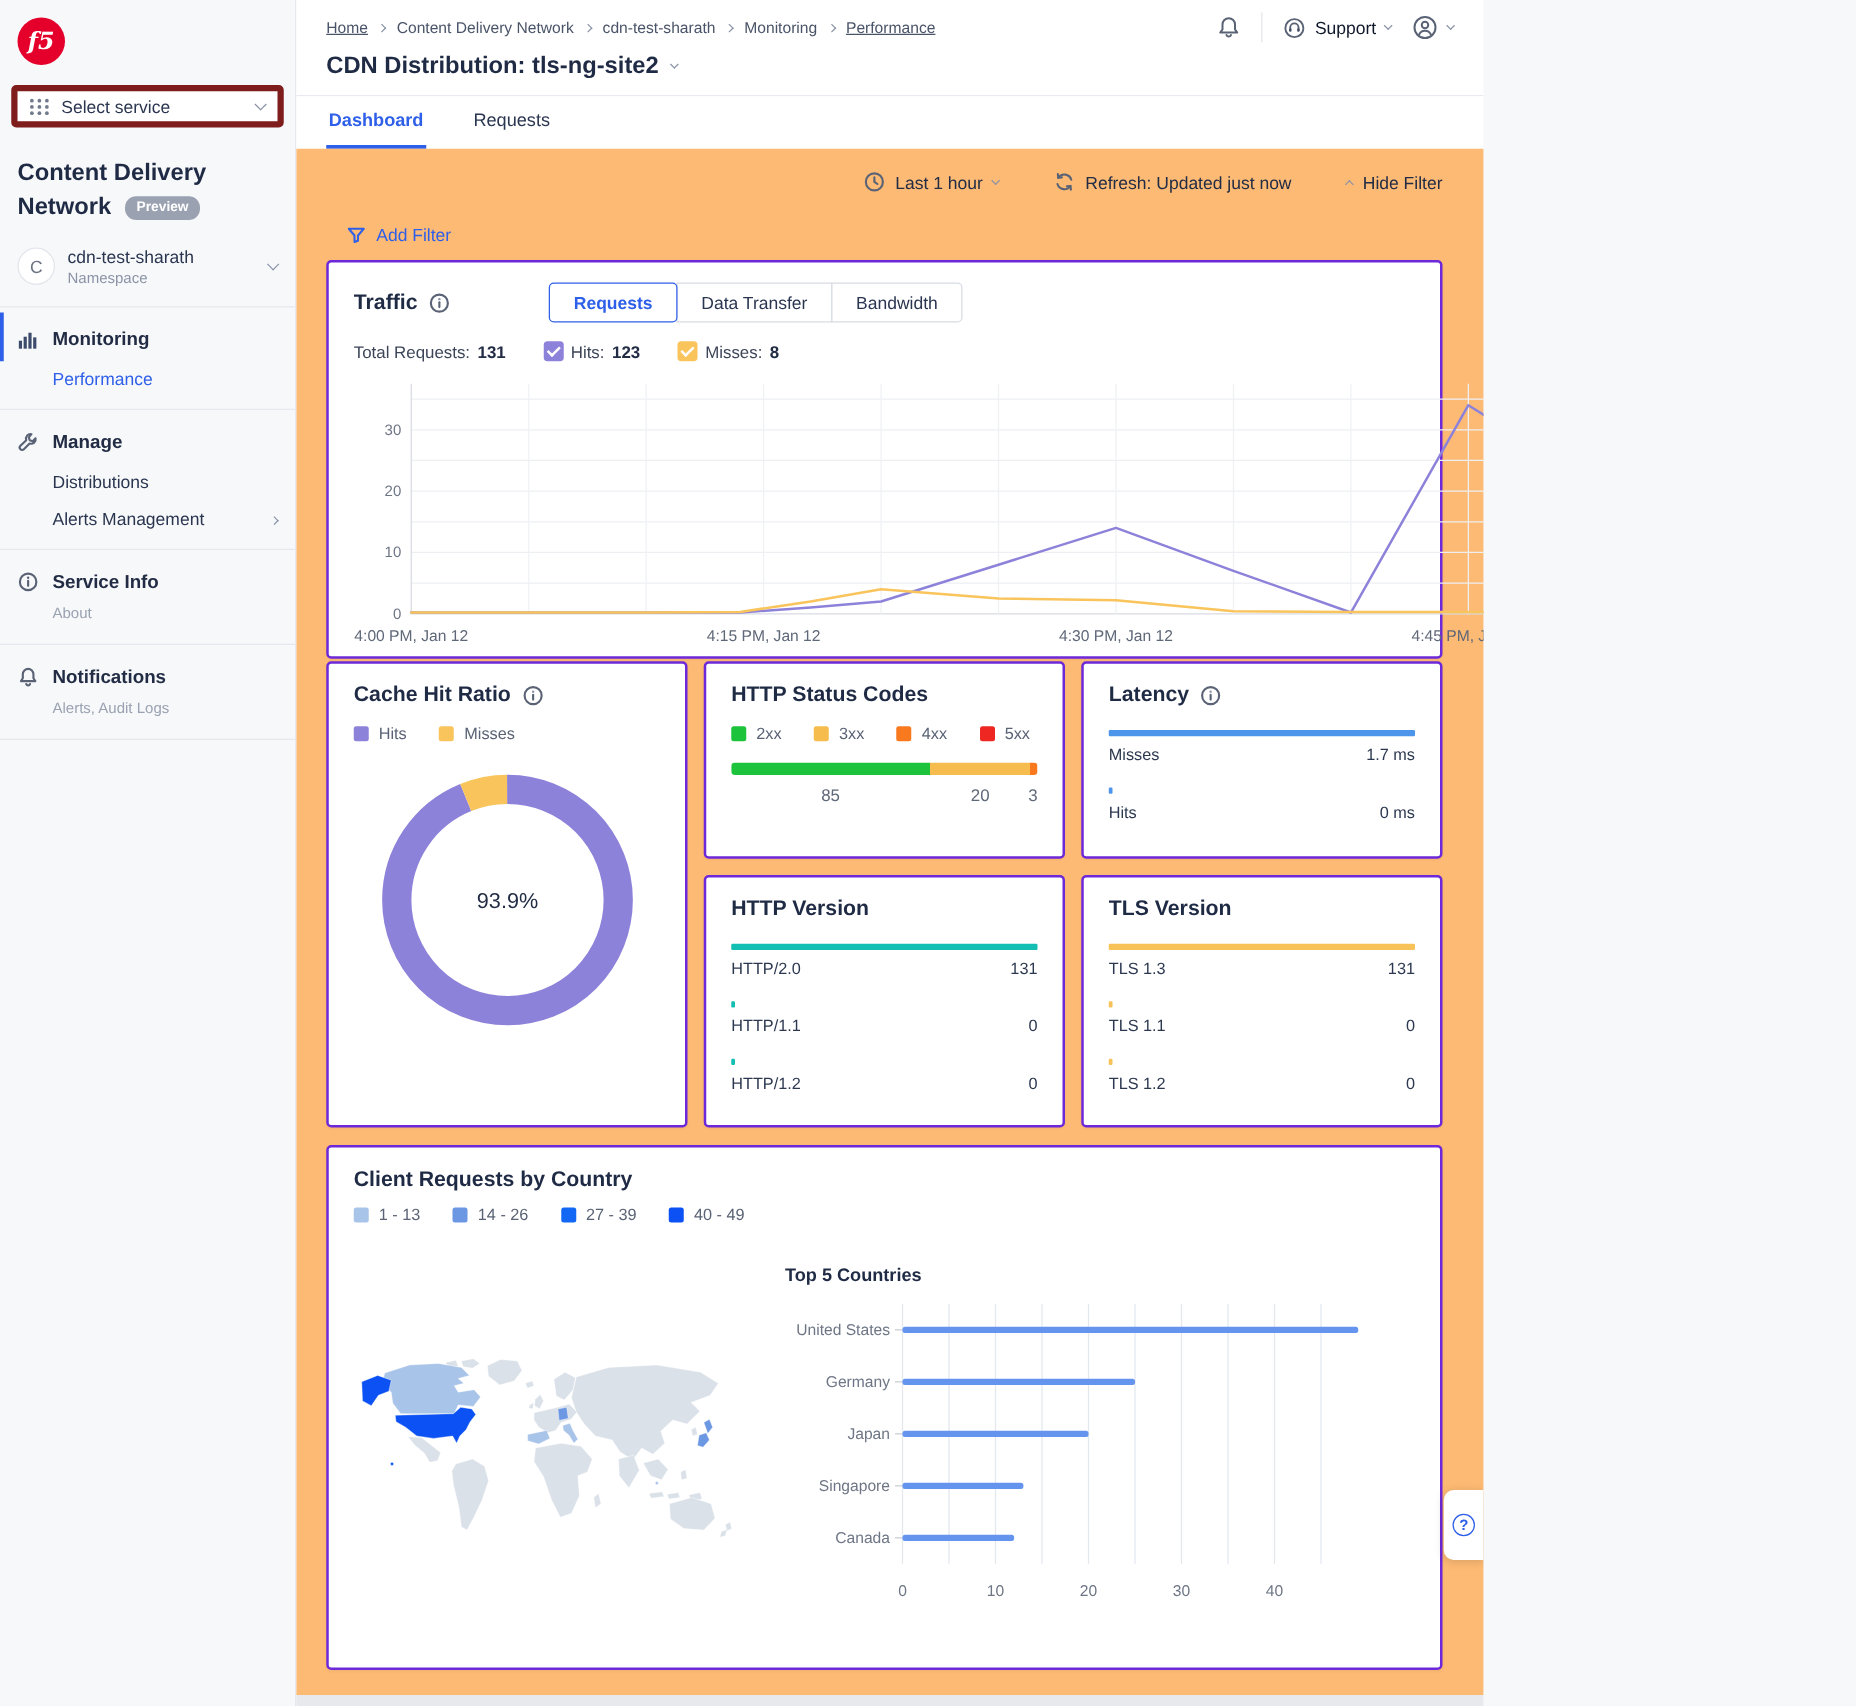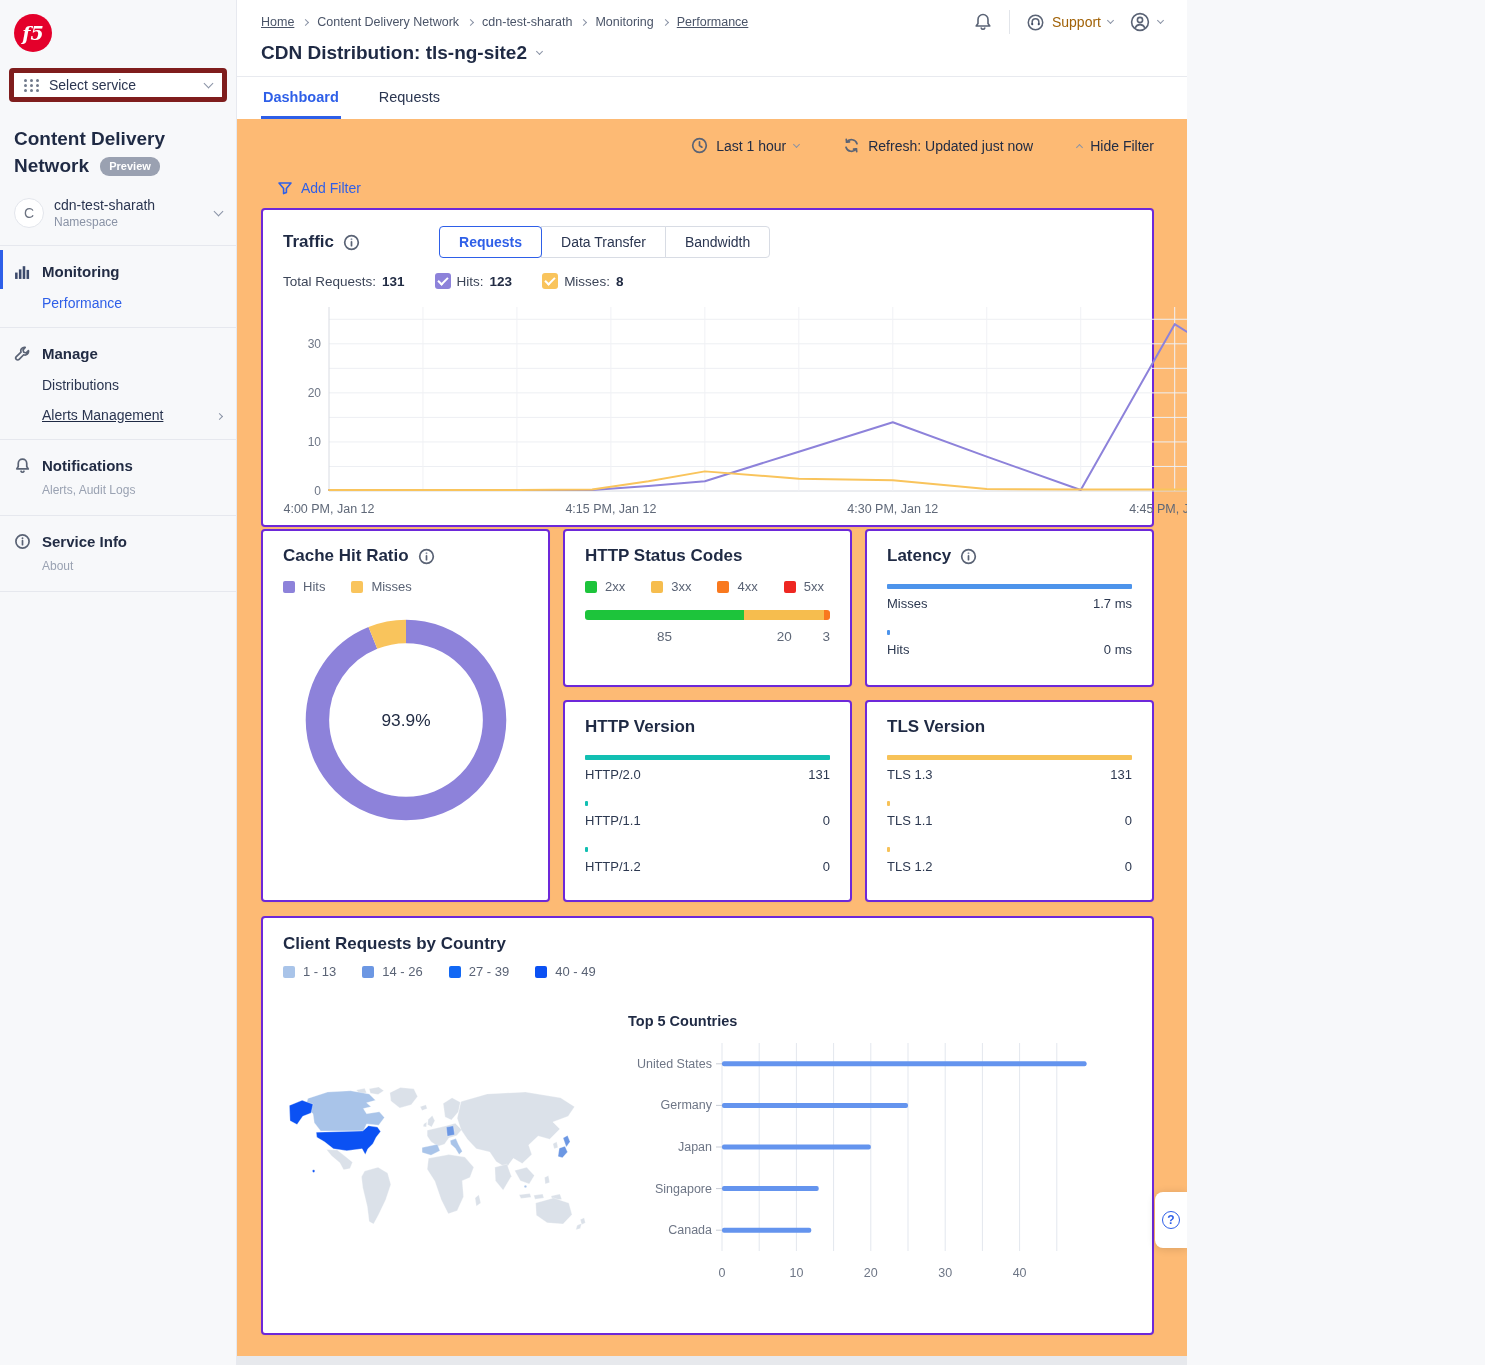--- a/index.html
+++ b/index.html
@@ -17,42 +17,42 @@
   .preview-badge { display:inline-block; background:#9aa1b1; color:#fff; font-size:11px; font-weight:600; padding:2px 9px; border-radius:9px; margin-left:6px; vertical-align:2px; }
   .ns-row { margin:18px 0 16px; padding:0 14px; display:flex; align-items:center; gap:10px; cursor:pointer; }
   .ns-avatar { width:30px; height:30px; border-radius:50%; background:#fff; border:1px solid #e3e6ec; color:#6b7280; font-size:14px; display:flex; align-items:center; justify-content:center; }
   .ns-name { font-size:14px; color:#2a3550; }
   .ns-type { font-size:12px; color:#8a93a6; margin-top:2px; }
   .side-sec { border-top:1px solid #e6e8ee; padding:4px 0 8px; }
   .side-item { display:flex; align-items:center; gap:11px; padding:13px 14px 9px; font-size:15px; font-weight:700; color:#222c44; cursor:pointer; }
   .side-item.active { border-left:3px solid #2e5fe8; padding-left:11px; }
   .side-sub { display:block; padding:6px 14px 8px 42px; font-size:14px; color:#2a3550; text-decoration:none; cursor:pointer; }
   .side-sub.active { color:#2e5fe8; }
-  .side-sub-row { display:flex; align-items:center; justify-content:space-between; padding-right:14px;text-decoration:underline; }
+  .side-sub-row { display:flex; align-items:center; justify-content:space-between; padding-right:14px; }
   .side-sub-row .side-sub { padding-right:0; }
   .side-subtitle { font-size:12px; color:#9aa2b2; padding:0 14px 10px 42px; }
   .icon16 { width:17px; height:17px; flex:none; }
 
   
   .chev { display:inline-block; width:7px; height:7px; border-right:1.6px solid #8a93a6; border-bottom:1.6px solid #8a93a6; flex:none; }
   .chev-down { transform:rotate(45deg); margin-top:-3px; }
   .chev-right { transform:rotate(-45deg); }
   .chev-up { transform:rotate(-135deg); margin-top:4px; }
   .chev-sm { width:5px; height:5px; }
 
   
   .main { flex:1; display:flex; flex-direction:column; position:relative; overflow:hidden; }
   .hdr-main { background:#fff; padding:10px 24px 12px; border-bottom:1px solid #e8eaef; }
   .hdr-top { display:flex; align-items:center; justify-content:space-between; }
   .breadcrumb { display:flex; align-items:center; gap:9px; font-size:12.5px; color:#4a5468; }
   .breadcrumb .crumb { cursor:pointer; }
   .breadcrumb .u { text-decoration:underline; }
   .hdr-icons { display:flex; align-items:center; gap:16px; }
   .hdr-divider { width:1px; height:24px; background:#e2e5ea; }
-  .support-btn, .account-btn { display:flex; align-items:center; gap:7px; font-size:14px; color:#a16207; cursor:pointer; background:none; border:none; font-family:inherit; }
+  .support-btn, .account-btn { display:flex; align-items:center; gap:7px; font-size:14px; color:#0f172a; cursor:pointer; background:none; border:none; font-family:inherit; }
   .title-row { display:flex; align-items:center; gap:10px; margin-top:8px; }
   .title-row h2 { font-size:19px; font-weight:600; color:#1f2a44; }
   .tabs { background:#fff; padding:0 24px; display:flex; gap:36px; }
   .tab { padding:12px 2px 11px; font-size:14.5px; color:#2a3550; cursor:pointer; border-bottom:3px solid transparent; }
   .tab.active { color:#2e5fe8; font-weight:700; border-bottom-color:#2e5fe8; }
 
   
   .content { flex:1; background:#fdba74; padding:10px 33px 0 24px; }
   .toolbar { display:flex; justify-content:flex-end; align-items:center; gap:44px; padding:8px 0 14px; font-size:14px; color:#222c44; }
   .toolbar-item { display:flex; align-items:center; gap:8px; cursor:pointer; }
@@ -170,38 +170,38 @@
       <a class="side-sub">Distributions</a>
       <div class="side-sub-row">
         <a class="side-sub">Alerts Management</a>
         <span class="chev chev-right chev-sm"></span>
       </div>
     </div>
 
     <div class="side-sec">
       <div class="side-item">
         <svg class="icon16" viewBox="0 0 16 16">
-            <path class="muted-ic" d="M8 2a4 4 0 0 0-4 4v3l-1.4 2.2h10.8L12 9V6a4 4 0 0 0-4-4z"></path>
-            <path class="muted-ic" d="M6.6 13.4a1.5 1.5 0 0 0 2.8 0"></path>
-          </svg>
-        <span>Notifications</span>
-      </div>
-      <div class="side-subtitle">Alerts, Audit Logs</div>
-    </div>
-
-    <div class="side-sec">
-      <div class="side-item">
-        <svg class="icon16" viewBox="0 0 16 16">
             <circle class="muted-ic" cx="8" cy="8" r="6.2"></circle>
             <line class="muted-ic" x1="8" y1="7.2" x2="8" y2="11"></line>
             <circle cx="8" cy="4.9" r="0.9" fill="#5a6375"></circle>
           </svg>
         <span>Service Info</span>
       </div>
       <div class="side-subtitle">About</div>
+    </div>
+
+    <div class="side-sec">
+      <div class="side-item">
+        <svg class="icon16" viewBox="0 0 16 16">
+            <path class="muted-ic" d="M8 2a4 4 0 0 0-4 4v3l-1.4 2.2h10.8L12 9V6a4 4 0 0 0-4-4z"></path>
+            <path class="muted-ic" d="M6.6 13.4a1.5 1.5 0 0 0 2.8 0"></path>
+          </svg>
+        <span>Notifications</span>
+      </div>
+      <div class="side-subtitle">Alerts, Audit Logs</div>
     </div>
     <div class="side-sec" style="flex:1"></div>
   </aside>
 
   <div class="main">
 
     <div class="hdr-main">
       <div class="hdr-top">
         <nav class="breadcrumb">
           <span class="crumb u">Home</span>

